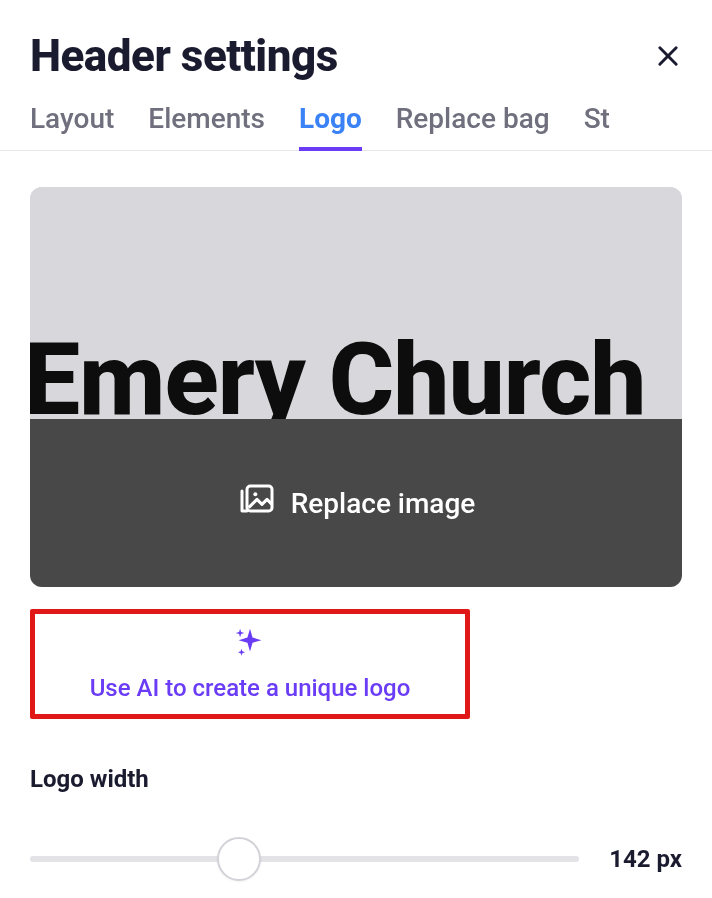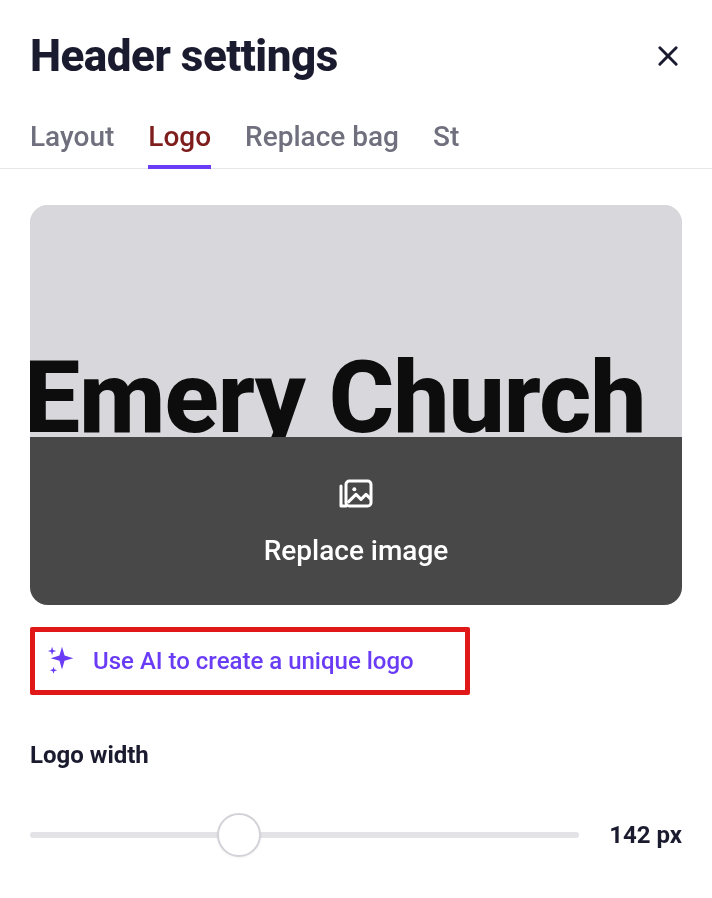--- a/index.html
+++ b/index.html
@@ -11,21 +11,21 @@
     overflow: hidden;
     position: relative;
   }
   .panel {
     padding: 30px 30px 0 30px;
   }
   .header-row {
     display: flex;
     align-items: center;
     justify-content: space-between;
-    margin-bottom: 38px;
+    margin-bottom: 20px;
   }
   .title {
     font-size: 44px;
     font-weight: 800;
     letter-spacing: -0.5px;
     color: #1b1b2f;
   }
   .close-icon {
     width: 28px;
     height: 28px;
@@ -44,31 +44,32 @@
   .tab {
     font-size: 28px;
     font-weight: 500;
     color: #6f6f7e;
     padding-bottom: 12px;
     cursor: pointer;
     border-bottom: 4px solid transparent;
     margin-bottom: -1px;
   }
   .tab.active {
-    color: #7f1d1d;
+    color: #3b82f6;
     border-bottom-color: #6a3cf5;
+    font-weight: bold;
   }
   .content {
     padding-top: 36px;
   }
   .image-card {
     position: relative;
     width: 100%;
     height: 400px;
-    border-radius: 18px;
+    border-radius: 12px;
     overflow: hidden;
     background: #d8d8dc;
   }
   .logo-top {
     position: absolute;
     top: 0; left: 0; right: 0;
     height: 232px;
     background: #d8d8dc;
     display: flex;
     align-items: flex-end;
@@ -84,21 +85,21 @@
     white-space: nowrap;
     margin-left: -6px;
     margin-bottom: -6px;
   }
   .overlay {
     position: absolute;
     left: 0; right: 0; bottom: 0;
     height: 168px;
     background: rgba(60,60,60,0.92);
     display: flex;
-    flex-direction: column;
+    flex-direction: row;
     align-items: center;
     justify-content: center;
     gap: 14px;
     color: #ffffff;
     cursor: pointer;
   }
   .overlay-label {
     font-size: 28px;
     font-weight: 500;
     color: #ffffff;
@@ -106,20 +107,21 @@
   .ai-row-wrap {
     margin-top: 22px;
     border: 5px solid #e11818;
     border-radius: 2px;
     padding: 12px 10px;
     display: inline-flex;
     align-items: center;
     gap: 14px;
     cursor: pointer;
     width: 440px;
+    flex-direction: column;
   }
   .sparkle-icon {
     width: 34px;
     height: 34px;
     color: #6a3cf5;
     flex-shrink: 0;
   }
   .ai-text {
     font-size: 24px;
     font-weight: 500;
@@ -179,20 +181,21 @@
     <div class="close-icon">
       <svg viewBox="0 0 24 24" width="28" height="28" stroke="currentColor" stroke-width="2.5" fill="none" stroke-linecap="round">
         <line x1="5" y1="5" x2="19" y2="19"></line>
         <line x1="19" y1="5" x2="5" y2="19"></line>
       </svg>
     </div>
   </div>
 
   <div class="tabs">
     <div class="tab">Layout</div>
+    <div class="tab">Elements</div>
     <div class="tab active">Logo</div>
     <div class="tab">Replace bag</div>
     <div class="tab">St</div>
   </div>
 
   <div class="content">
     <div class="image-card">
       <div class="logo-top">
         <div class="logo-text">Emery Church</div>
       </div>

